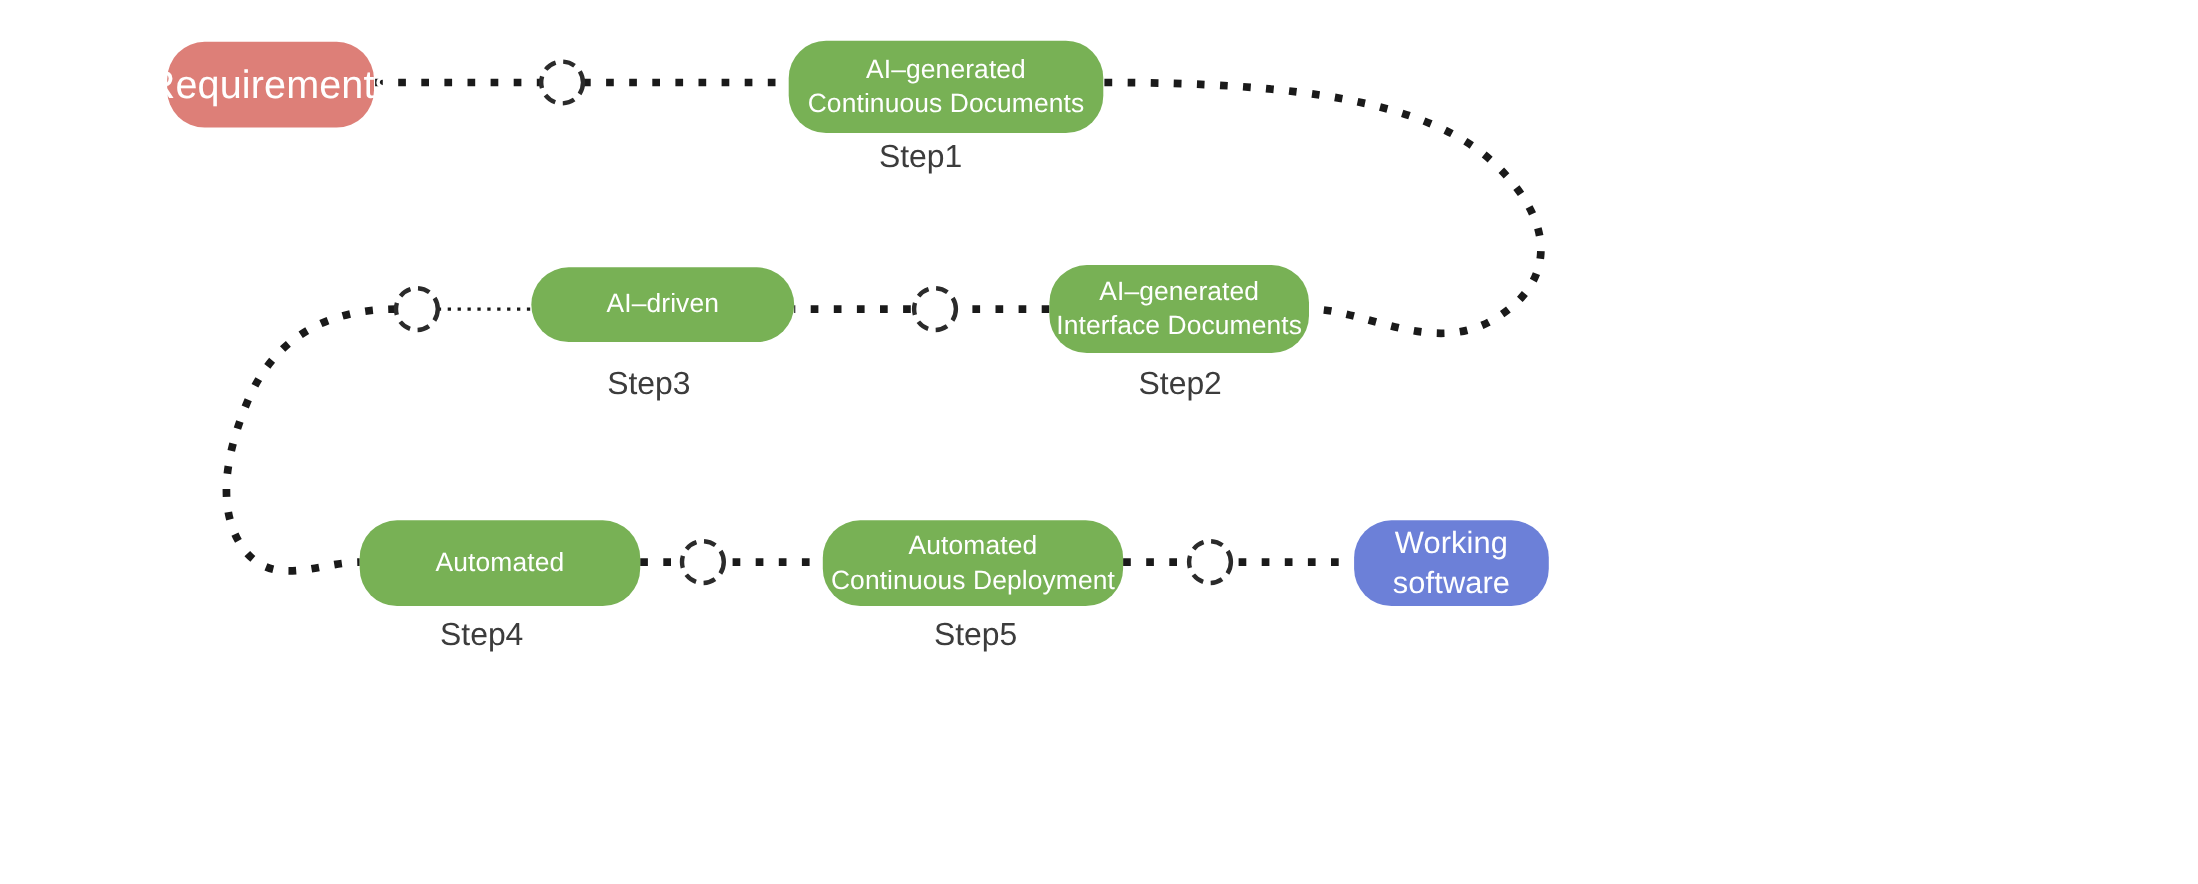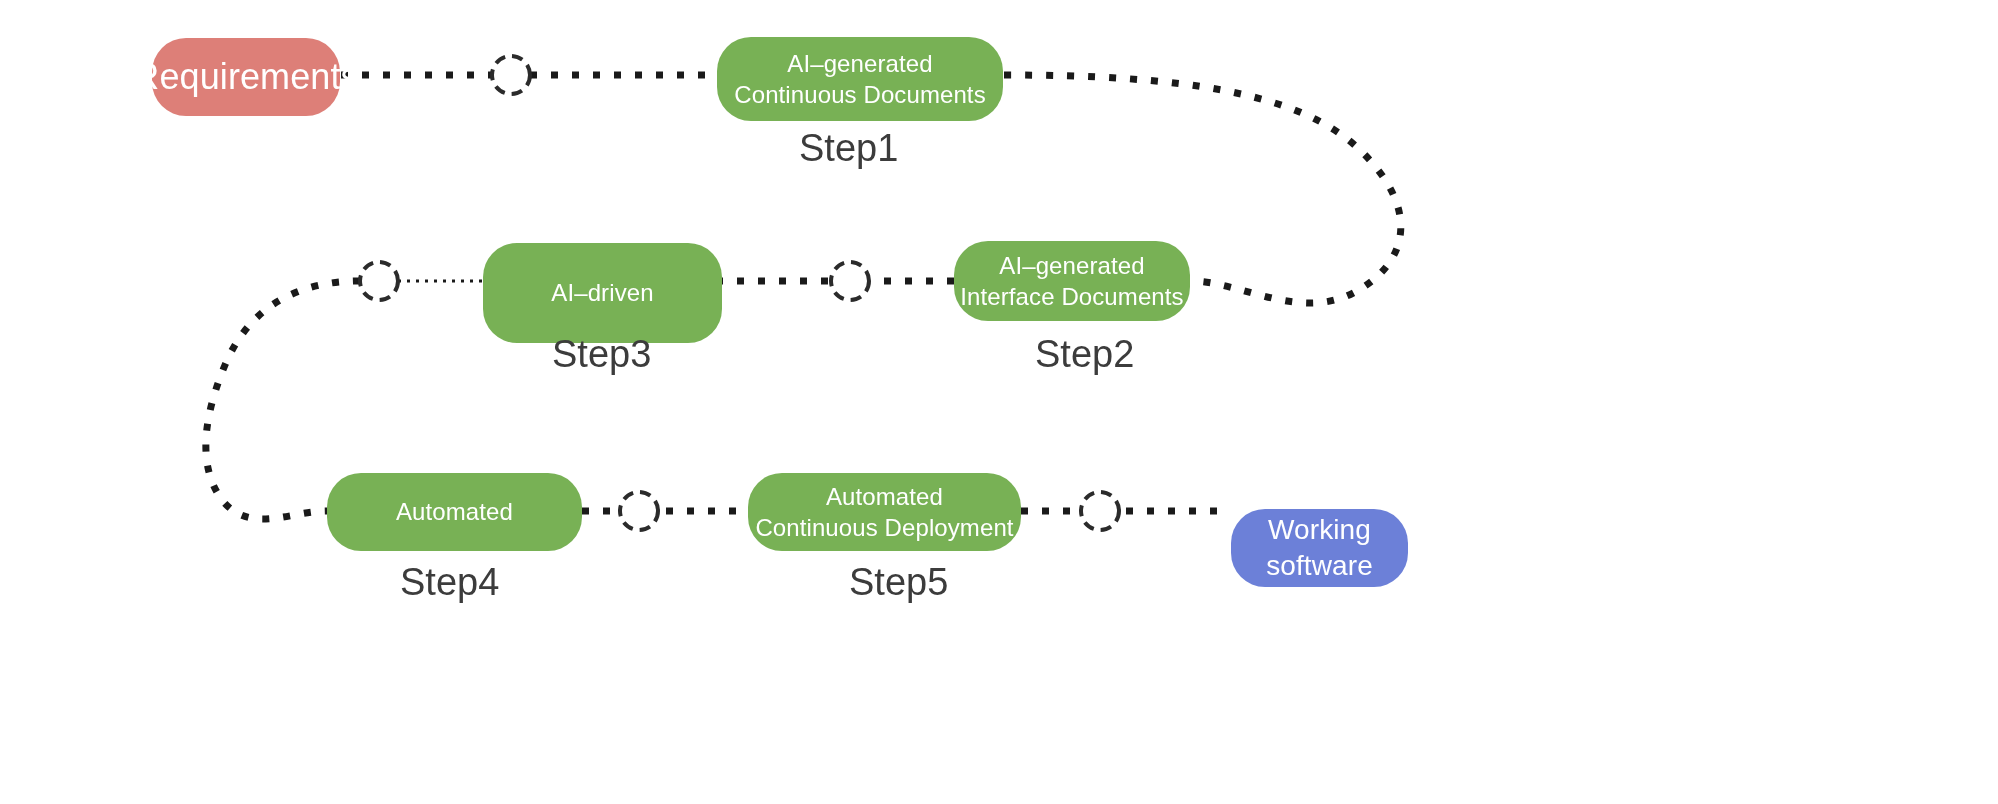--- a/index.html
+++ b/index.html
@@ -41,26 +41,26 @@
     line-height: 1.30;
     letter-spacing: 0.1px;
     z-index: 3;
   }
   .node .line1, .node .line2 {
     display: block;
     white-space: nowrap;
   }
   .node-green  { background: #78b155; }
   .node-red    { background: #dd7f78; }
-  .node-blue   { background: #6c80d8; margin-top: 36px; }
+  .node-blue   { background: #6c80d8; }
 
   .step-label {
     position: absolute;
     color: #3c3c3c;
-    font-size: 38px;
+    font-size: 29px;
     white-space: nowrap;
     z-index: 3;
   }
 </style>
 </head>
 <body>
 
 <div id="stage">
 
   <svg id="edges" viewBox="0 0 1998 804" width="1998" height="804" xmlns="http://www.w3.org/2000/svg">
@@ -93,21 +93,21 @@
   </svg>
 
   <div id="nodes-layer">
       <div class="node node-red" style="left: 152px; top: 38px; width: 188px; height: 78px; font-size: 36px; background: rgb(221, 127, 120); color: rgb(255, 255, 255);">
         <span class="line1">Requirements</span>
       </div>
       <div class="node node-green" style="left: 717px; top: 37px; width: 286px; height: 84px; font-size: 24px; background: rgb(120, 177, 85); color: rgb(255, 255, 255);">
         <span class="line1">AI–generated</span>
         <span class="line2">Continuous Documents</span>
       </div>
-      <div class="node node-green" style="left: 483px; top: 243px; width: 239px; height: 100px; font-size: 24px; background: rgb(120, 177, 85); color: rgb(255, 255, 255);">
+      <div class="node node-green" style="left: 483px; top: 243px; width: 239px; height: 68px; font-size: 24px; background: rgb(120, 177, 85); color: rgb(255, 255, 255);">
         <span class="line1">AI–driven</span>
       </div>
       <div class="node node-green" style="left: 954px; top: 241px; width: 236px; height: 80px; font-size: 24px; background: rgb(120, 177, 85); color: rgb(255, 255, 255);">
         <span class="line1">AI–generated</span>
         <span class="line2">Interface Documents</span>
       </div>
       <div class="node node-green" style="left: 327px; top: 473px; width: 255px; height: 78px; font-size: 24px; background: rgb(120, 177, 85); color: rgb(255, 255, 255);">
         <span class="line1">Automated</span>
       </div>
       <div class="node node-green" style="left: 748px; top: 473px; width: 273px; height: 78px; font-size: 24px; background: rgb(120, 177, 85); color: rgb(255, 255, 255);">

